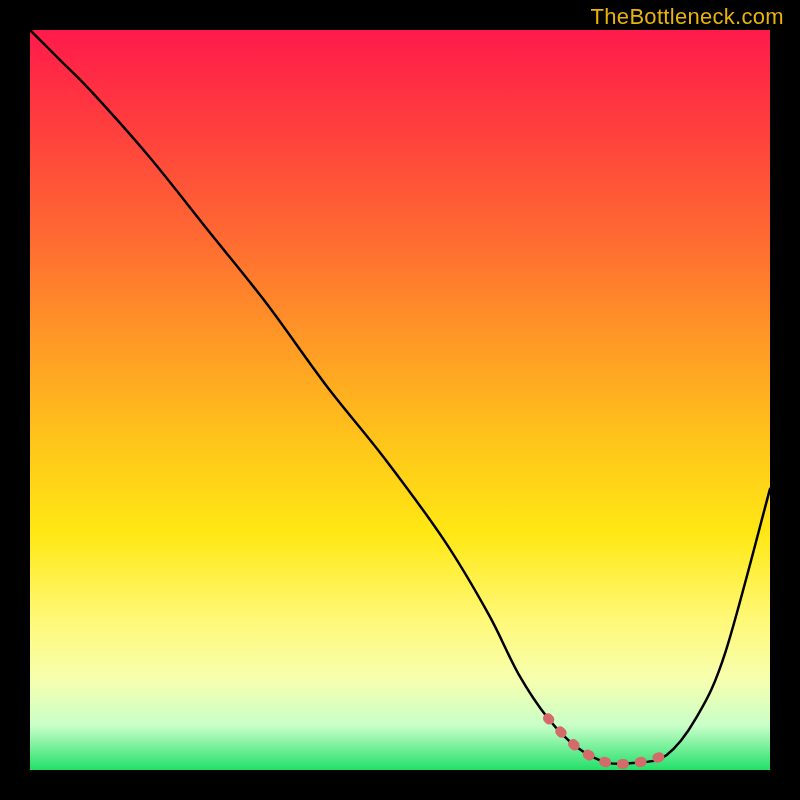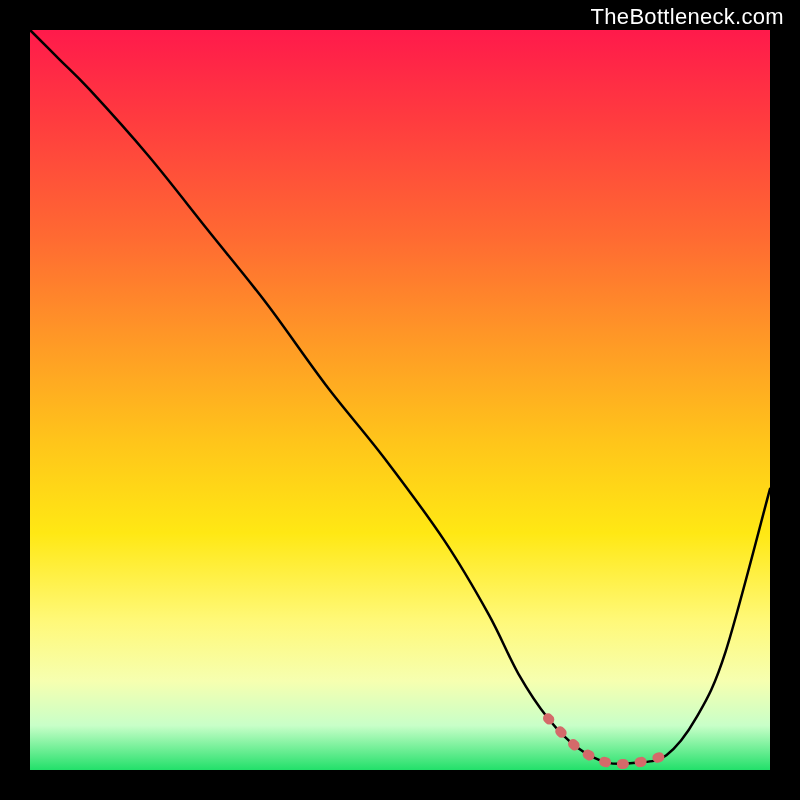--- a/index.html
+++ b/index.html
@@ -8,21 +8,21 @@
     width: 800px;
     height: 800px;
     background: #000;
     font-family: Arial, Helvetica, sans-serif;
     overflow: hidden;
   }
   .attribution {
     position: absolute;
     top: 4px;
     right: 16px;
-    color: #ffffff;
+    color: #eab308;
     font-size: 22px;
     font-weight: 500;
     letter-spacing: 0.3px;
   }
   .plot-area {
     position: absolute;
     left: 30px;
     top: 30px;
     width: 740px;
     height: 740px;

